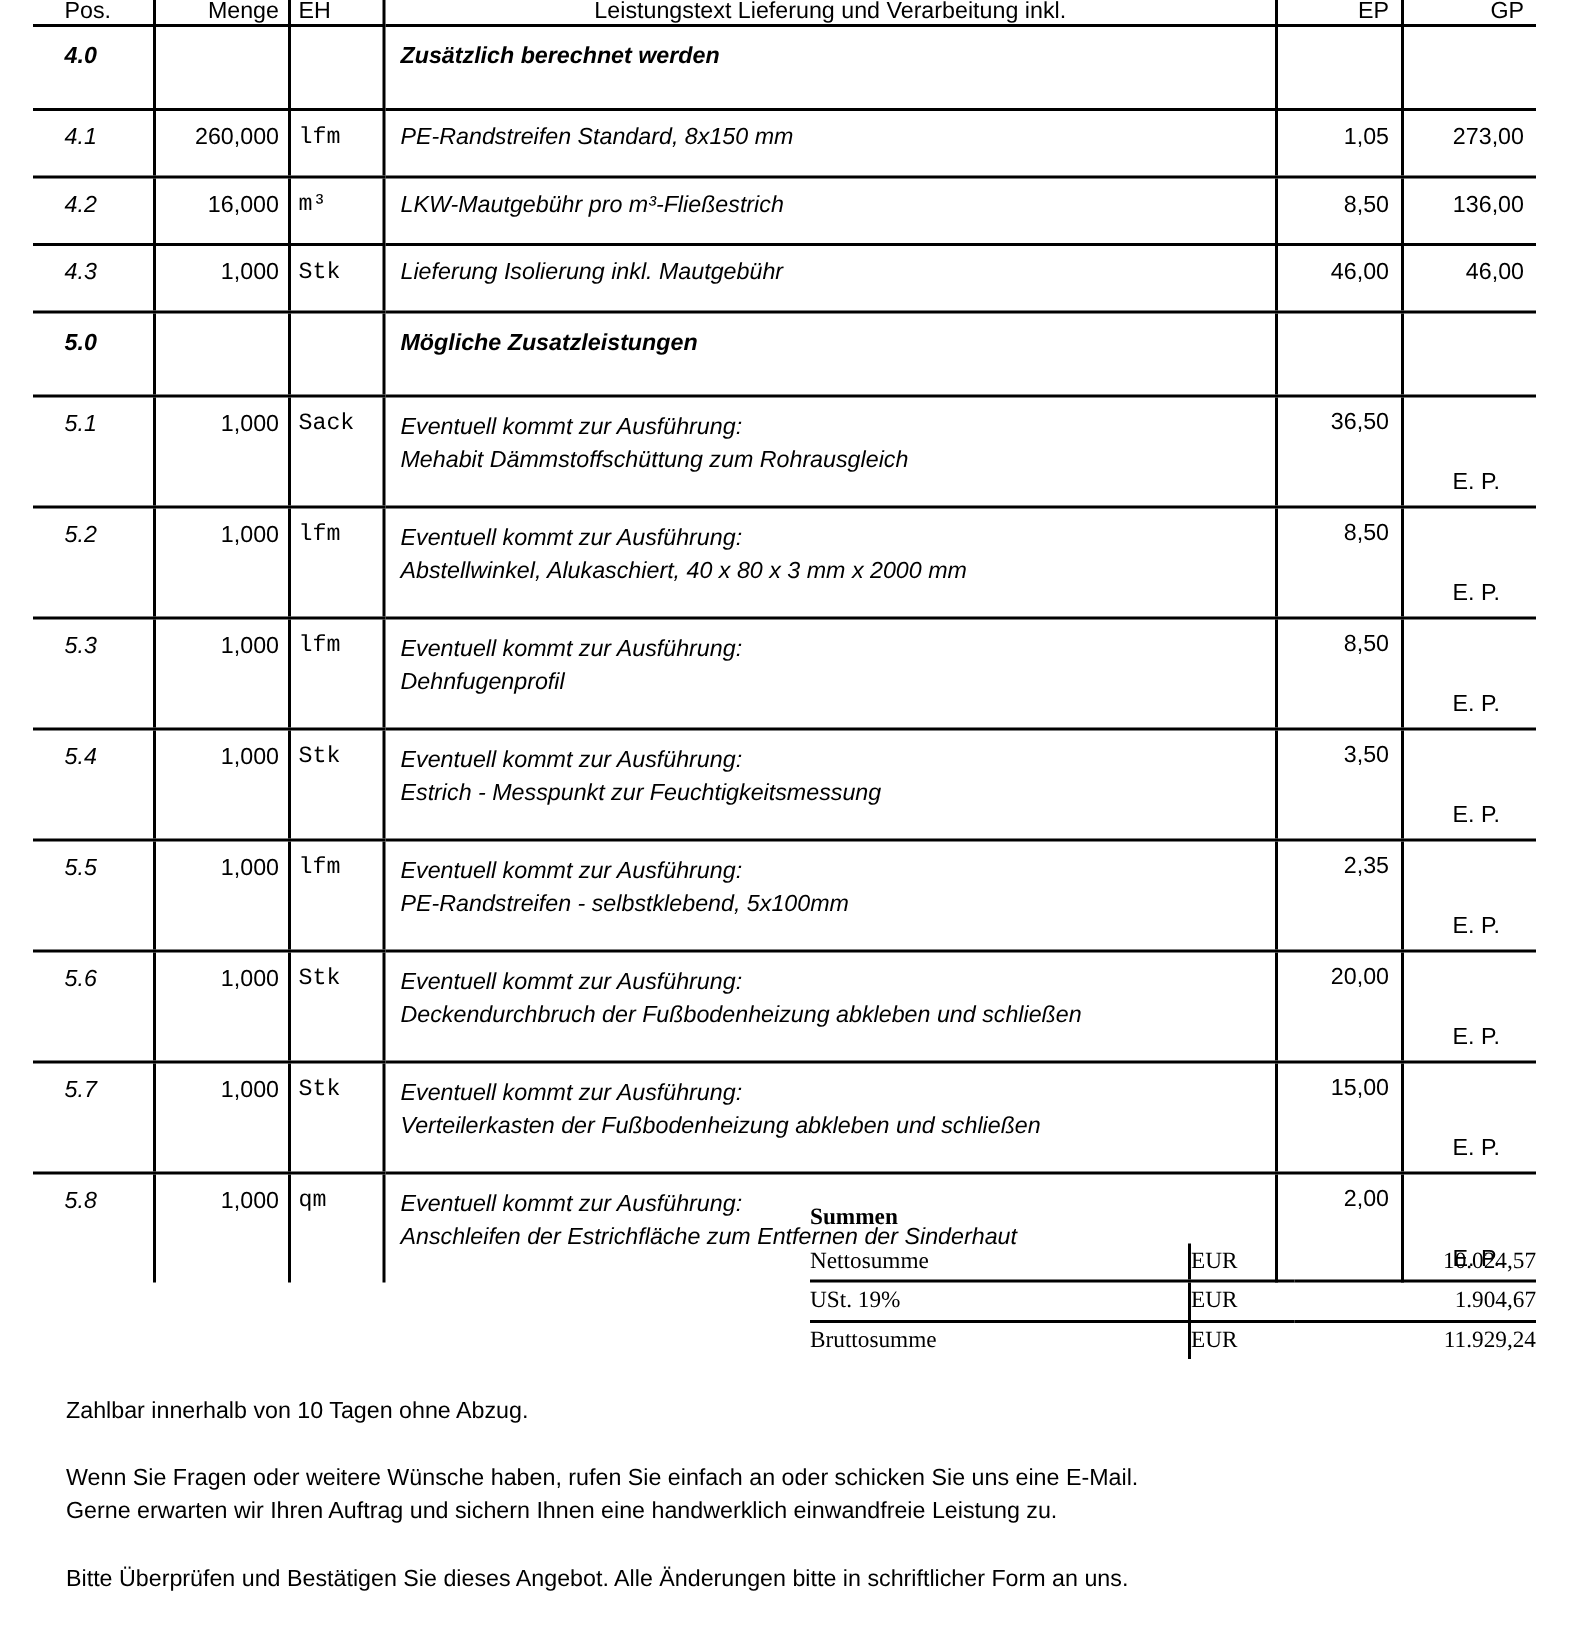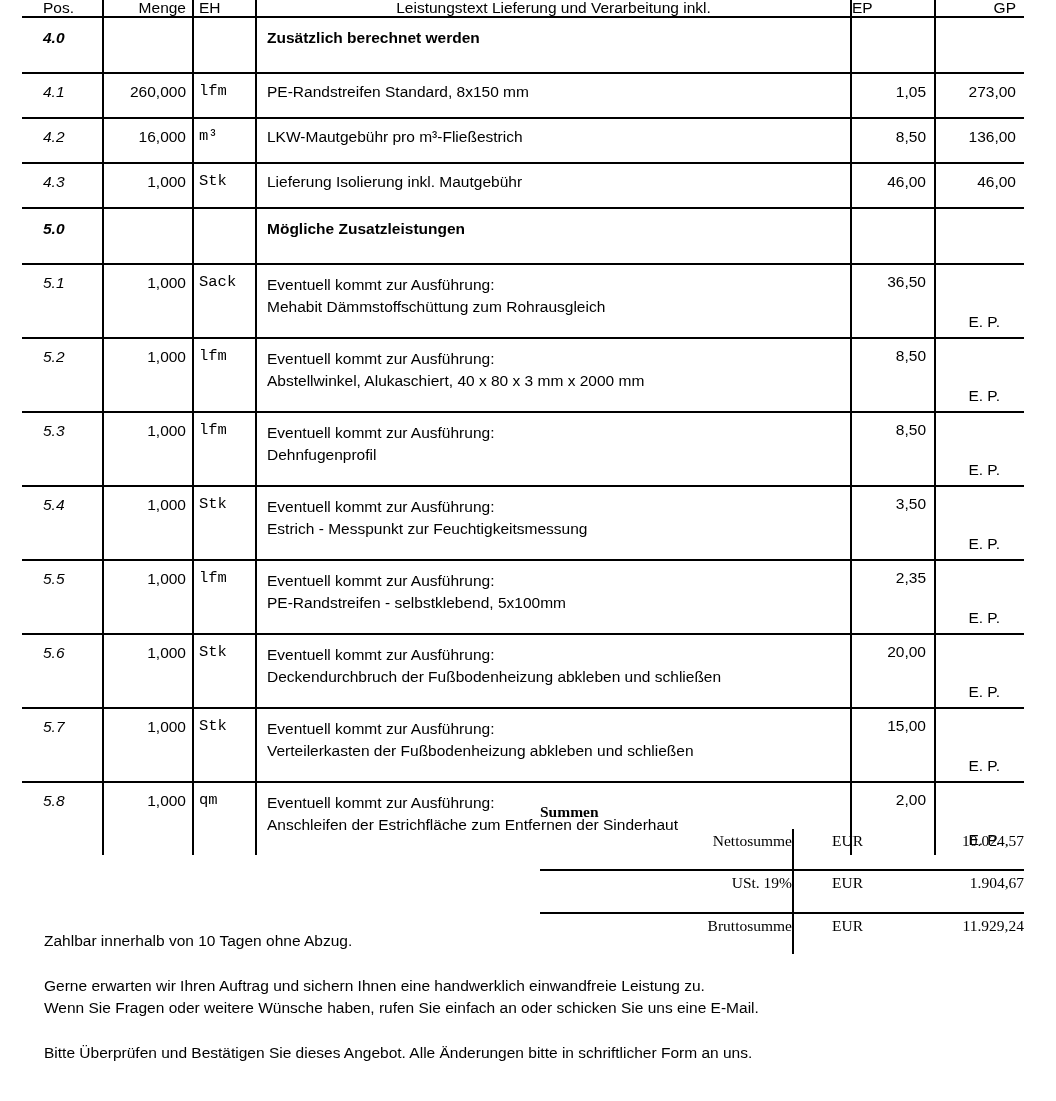--- a/index.html
+++ b/index.html
@@ -51,34 +51,34 @@
     font-weight: bold;
     padding-top: 14px;
     padding-bottom: 9px;
   }
   .hrow th.th-pos   { text-align: left;   padding-left: 21px; }
   .hrow th.th-menge { text-align: right;  padding-right: 6px;
                       border-left: 2px solid #000; }
   .hrow th.th-eh    { text-align: left;   padding-left: 5px;
                       border-left: 2px solid #000; }
   .hrow th.th-text  { text-align: center; border-left: 2px solid #000; }
-  .hrow th.th-ep    { text-align: left;  padding-right: 8px;
+  .hrow th.th-ep    { text-align: right;  padding-right: 8px;
                       border-left: 2px solid #000; }
   .hrow th.th-gp    { text-align: right;  padding-right: 8px;
                       border-left: 2px solid #000; }
 
   
   .prow td { border-bottom: 2px solid #000; }
   .prow td.c1 { text-align: left;  padding-left: 21px; padding-top: 10px; font-style: italic; }
   .prow td.c2 { text-align: right; padding-right: 6px; padding-top: 10px;
                 border-left: 2px solid #000; }
   .prow td.c3 { text-align: left;  padding-left: 5px;  padding-top: 10px;
                 border-left: 2px solid #000; font-family: Liberation Mono, monospace; }
   .prow td.c4 { text-align: left;  padding-left: 10px; padding-top: 10px;
-                border-left: 2px solid #000; }
+                border-left: 2px solid #000; font-style: italic; }
   .prow td.c5 { text-align: right; padding-right: 8px; padding-top: 10px;
                 border-left: 2px solid #000; }
   .prow td.c6 { text-align: right; padding-right: 8px; padding-top: 10px;
                 border-left: 2px solid #000; }
 
   
   .grow td.c1, .grow td.c4 { font-weight: bold; }
   .grow td { height: 42px; }
   .grow td.c1 { padding-top: 12px; }
   .grow td.c4 { padding-top: 12px; }
@@ -118,25 +118,24 @@
   table.summen {
     border-collapse: collapse;
     table-layout: fixed;
     width: 484px;
   }
   table.summen col.s-lab { width: 253px; }
   table.summen col.s-cur { width: 70px; }
   table.summen col.s-val { width: 161px; }
   table.summen td {
     font-size: 15.5px;
-    padding: 2px 0 19px 0;
+    padding: 2px 0 3px 0;
     border-bottom: 2px solid #000;
     vertical-align: bottom;
     line-height: 1.25;
-    text-align: right;
   }
   table.summen tr:last-child td { border-bottom: none; }
   td.s-lab { text-align: left; }
   td.s-cur { text-align: left;  padding-left: 6px; border-left: 2px solid #000; }
   td.s-val { text-align: right; padding-right: 5px; }
 
   
   .notes {
     position: absolute;
     left: 44px;
@@ -342,19 +341,19 @@
           <td class="s-cur">EUR</td>
           <td class="s-val">11.929,24</td>
         </tr>
       </tbody>
     </table>
   </div>
 
   <div class="notes">
     <p>Zahlbar innerhalb von 10 Tagen ohne Abzug.</p>
     <div class="gap"></div>
+    <p>Wenn Sie Fragen oder weitere Wünsche haben, rufen Sie einfach an oder schicken Sie uns eine E-Mail.</p>
     <p>Gerne erwarten wir Ihren Auftrag und sichern Ihnen eine handwerklich einwandfreie Leistung zu.</p>
-    <p>Wenn Sie Fragen oder weitere Wünsche haben, rufen Sie einfach an oder schicken Sie uns eine E-Mail.</p>
     <div class="gap"></div>
     <p>Bitte Überprüfen und Bestätigen Sie dieses Angebot. Alle Änderungen bitte in schriftlicher Form an uns.</p>
   </div>
 
 </div>
 
 </body></html>

